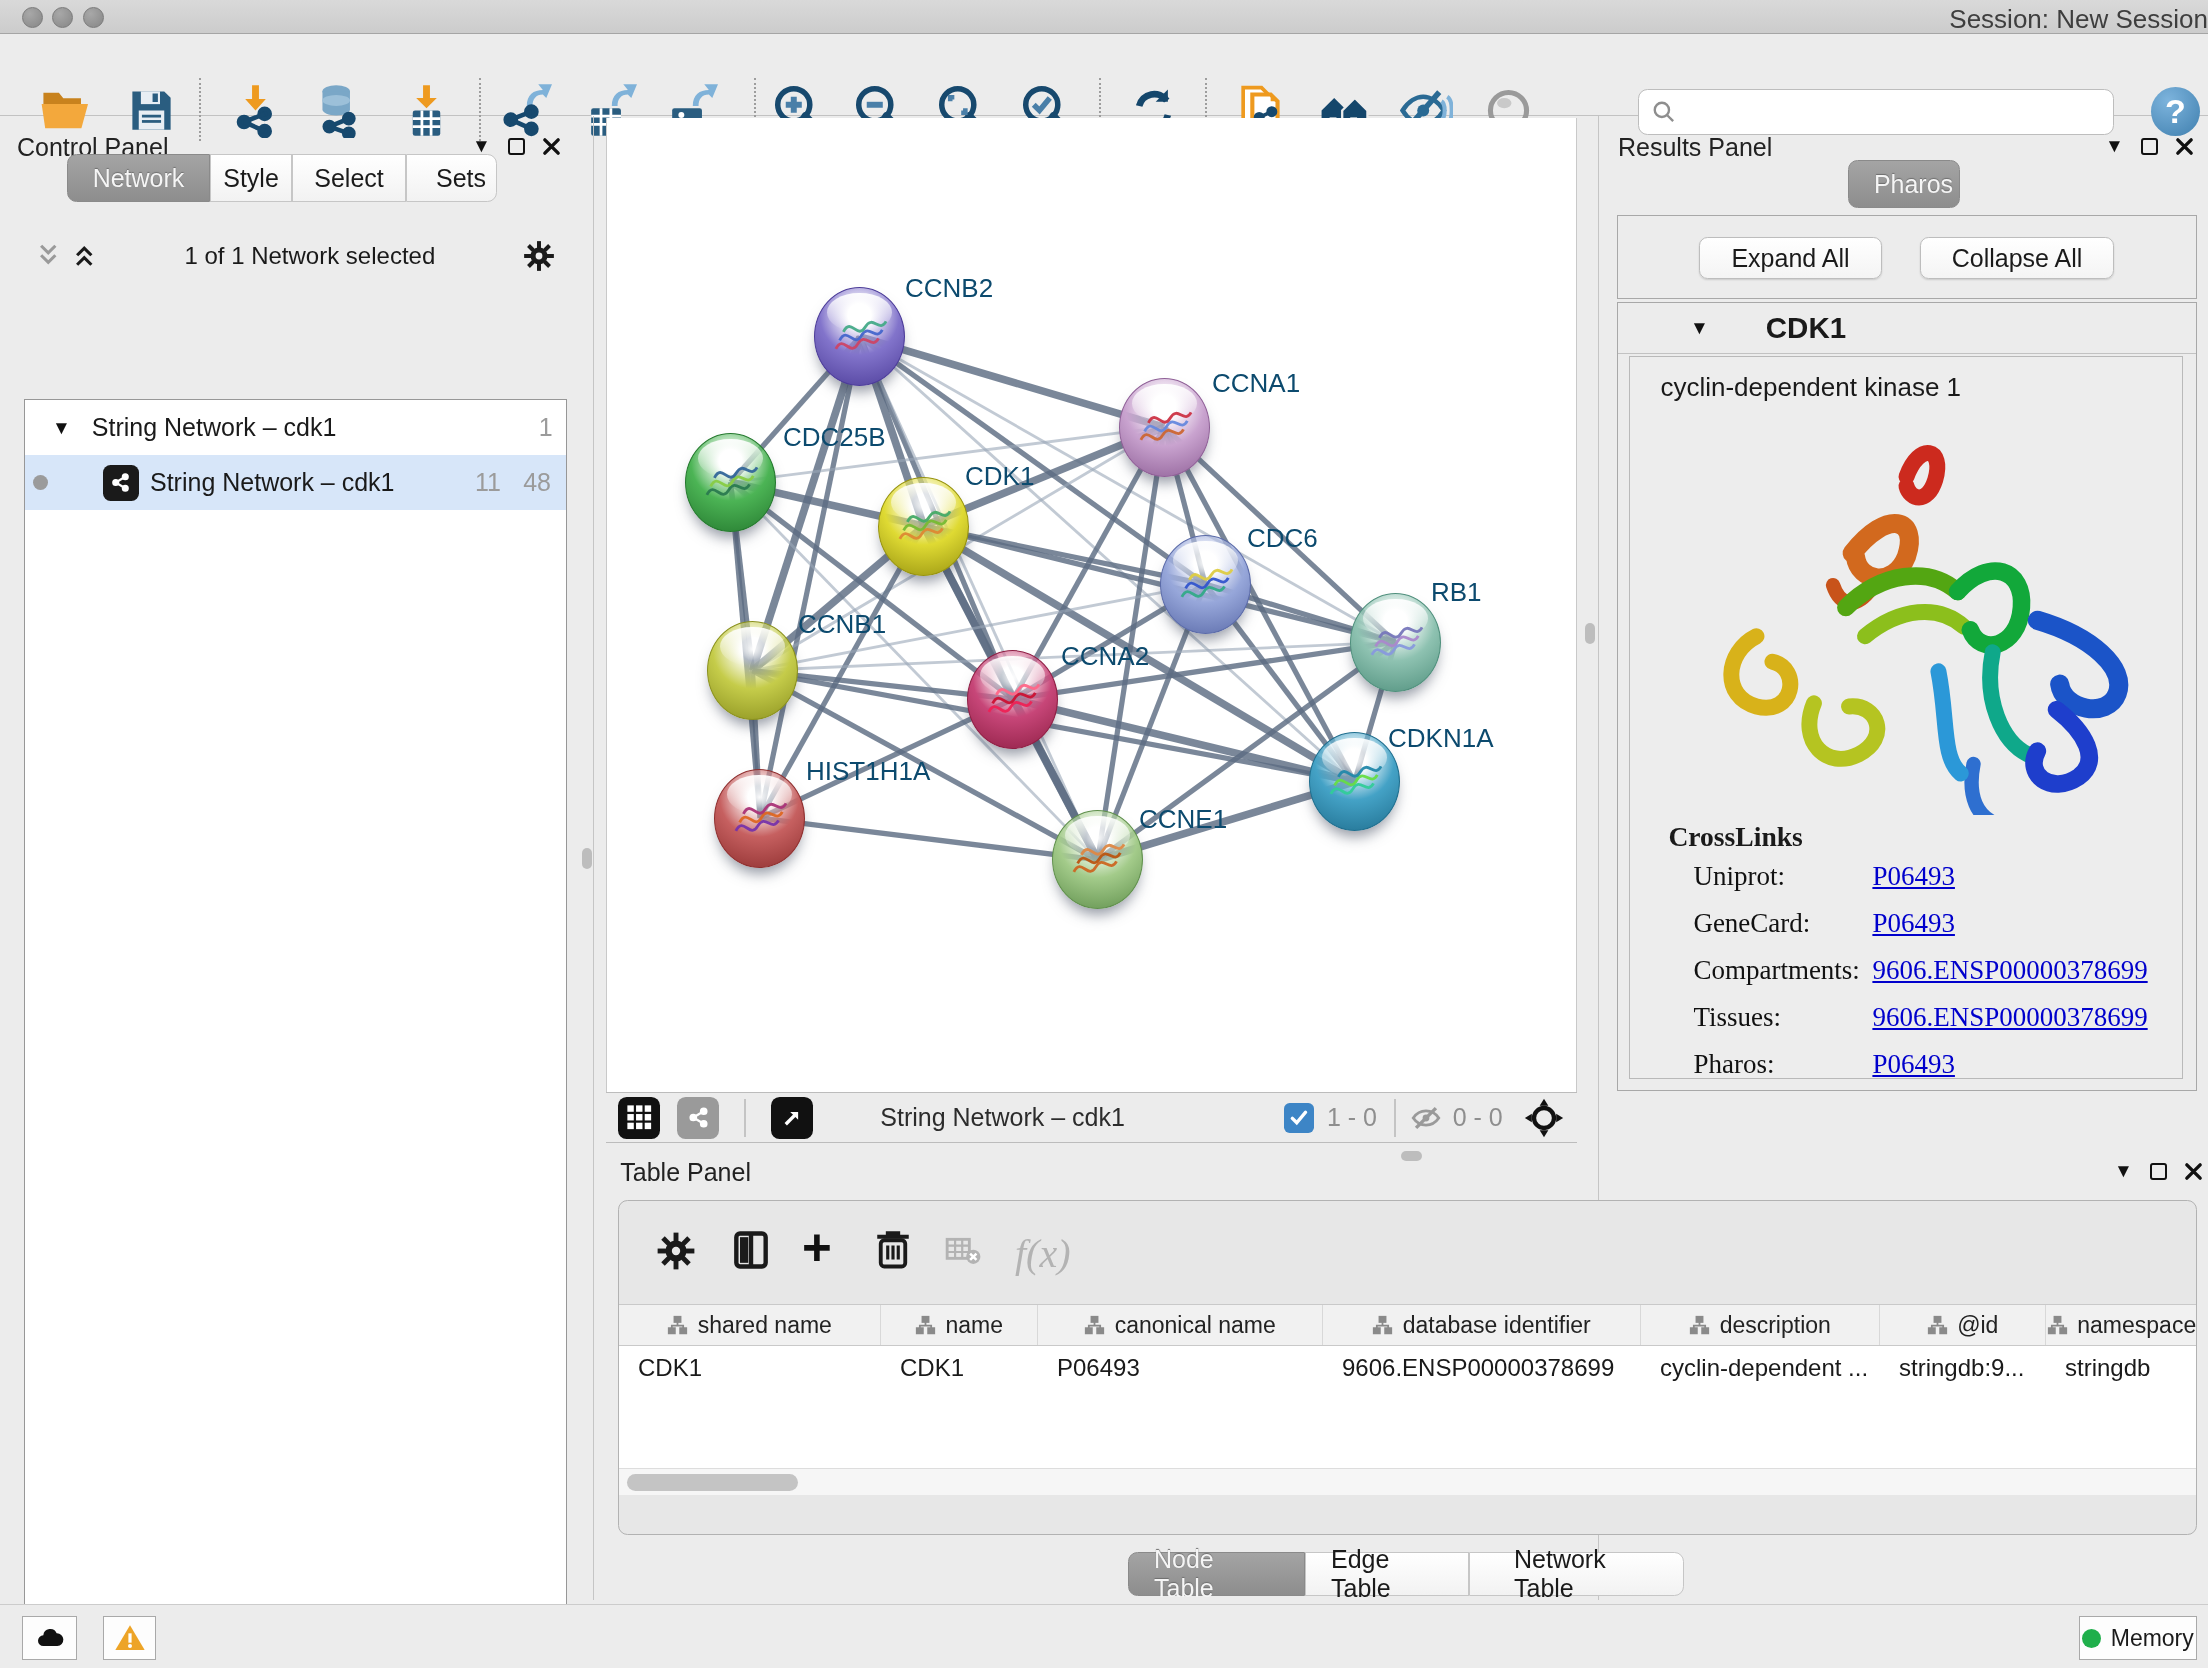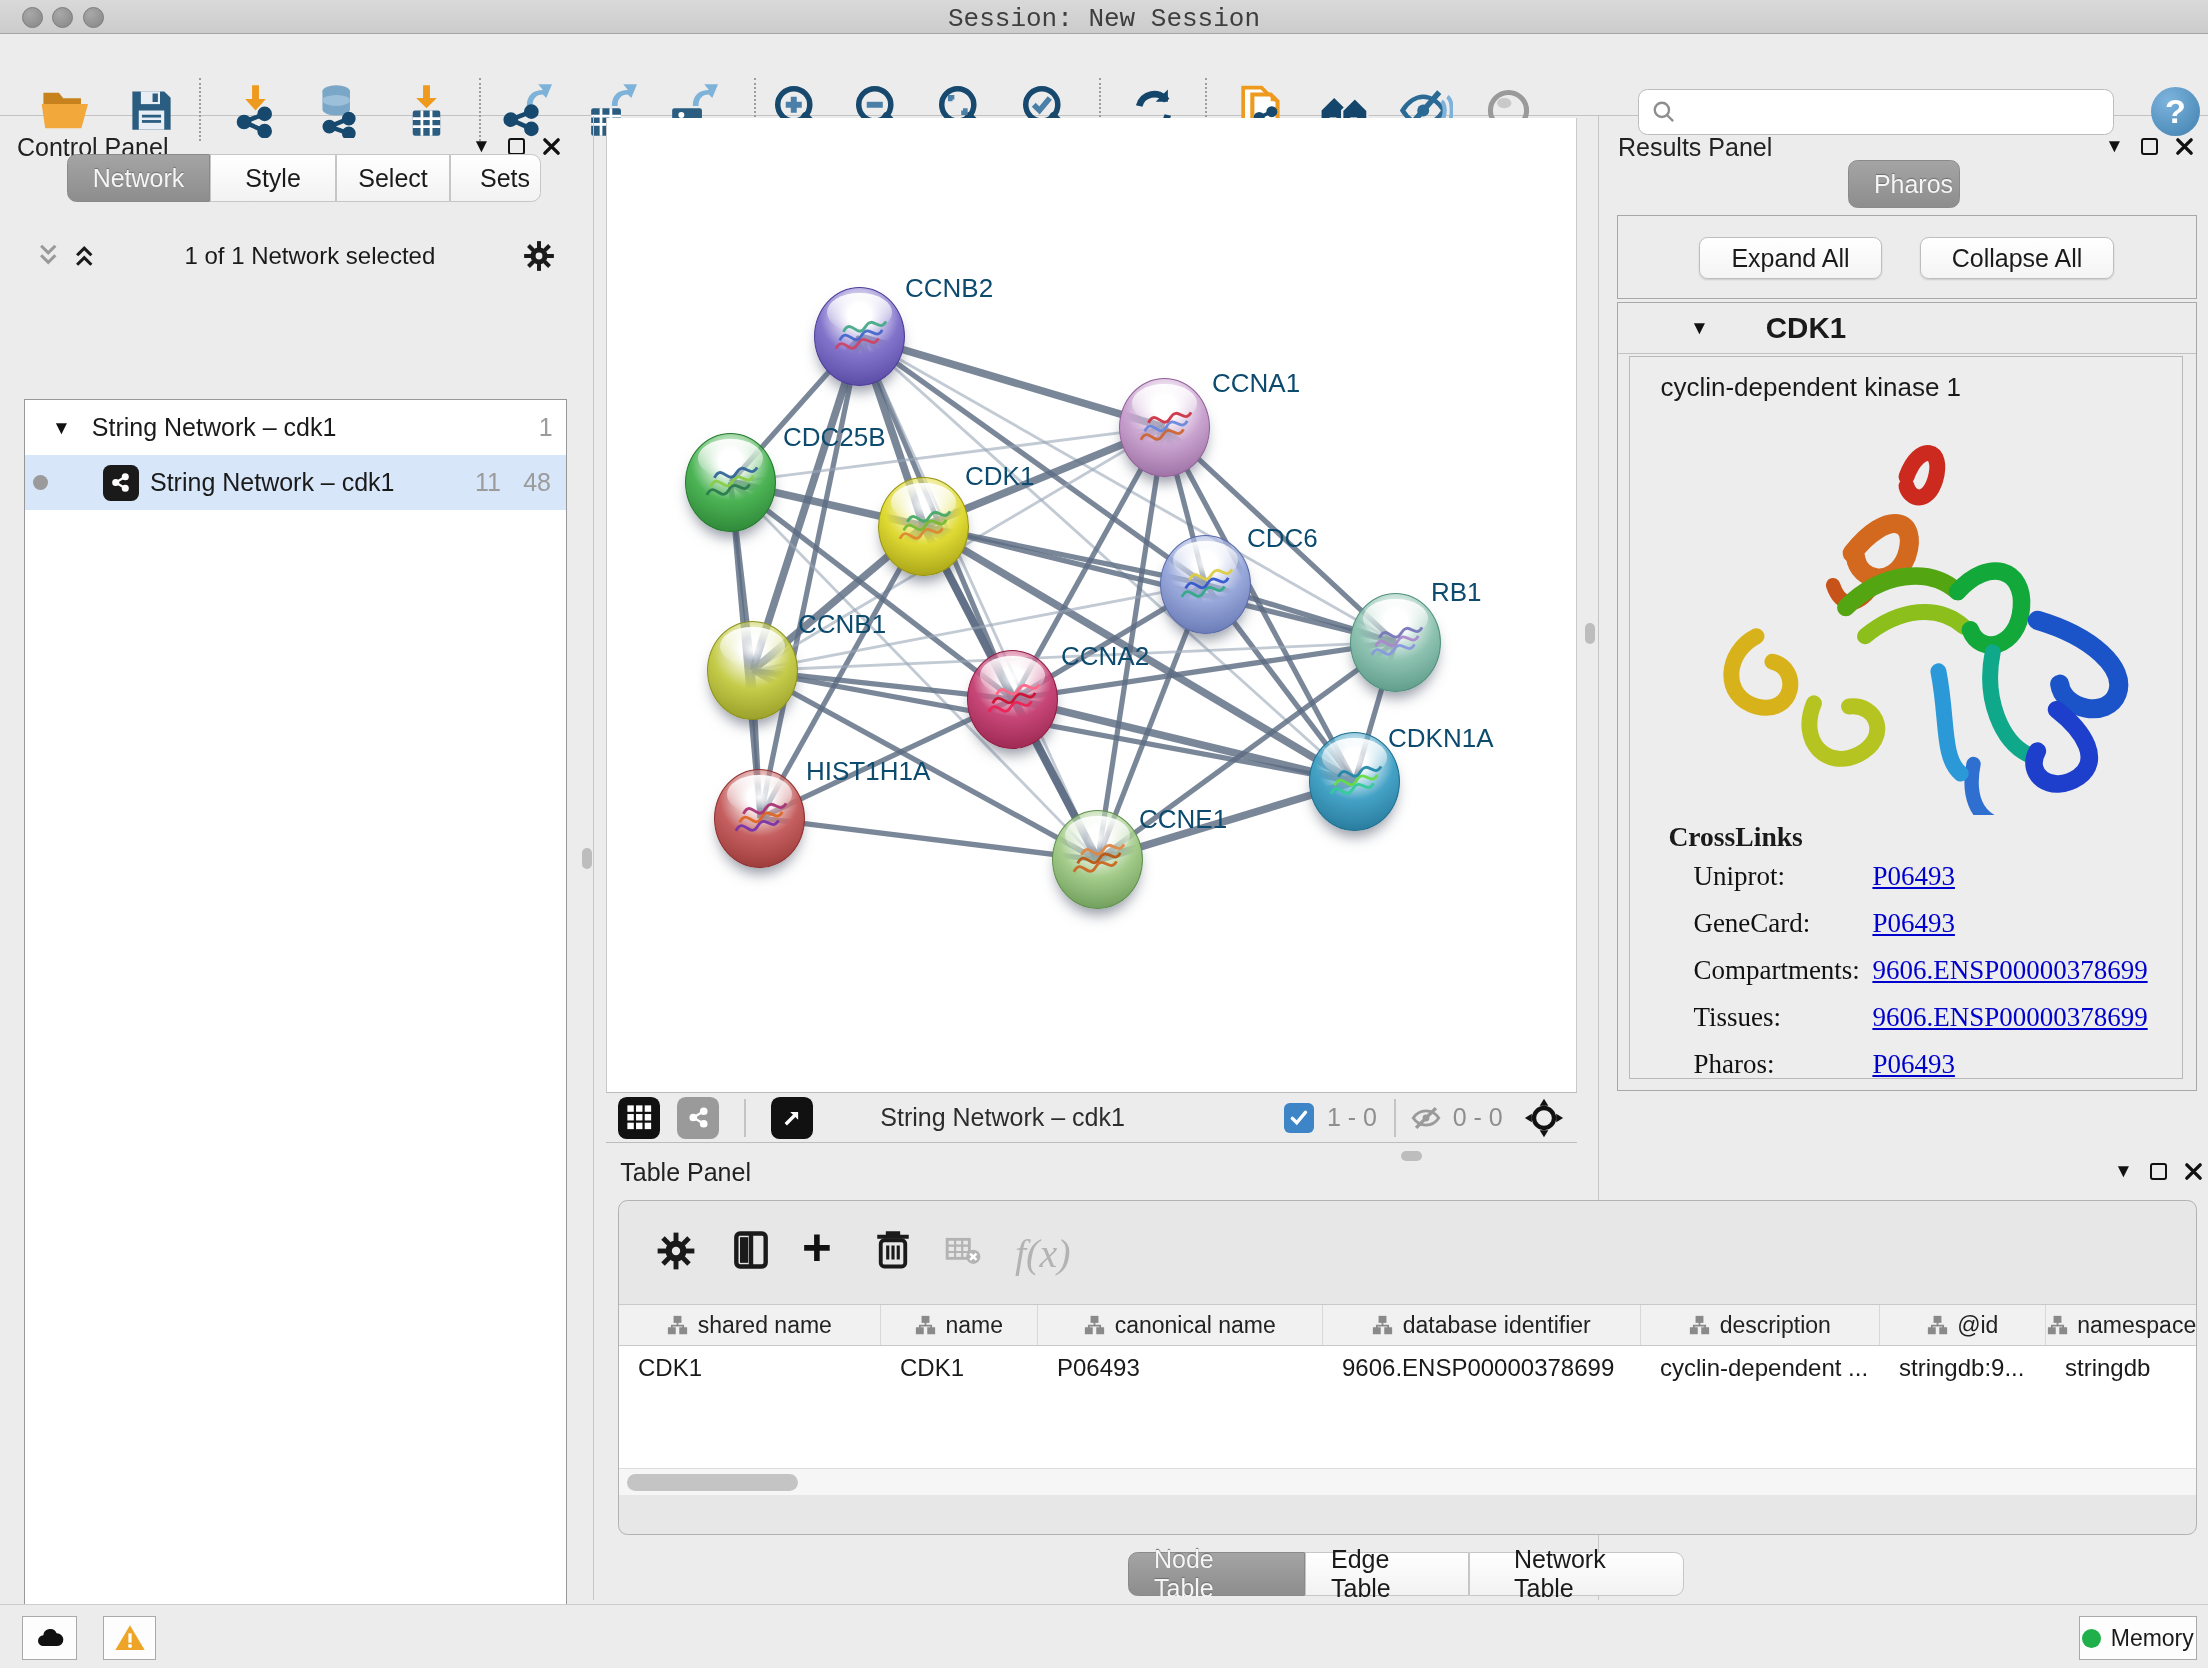--- a/index.html
+++ b/index.html
@@ -6,22 +6,22 @@
   html,body { width:2208px; height:1668px; }
   body {
     font-family:"Liberation Sans","DejaVu Sans",sans-serif;
     background:#ececec; position:relative; overflow:hidden; color:#1a1a1a;
   }
   
   .titlebar { position:absolute; left:0; top:0; width:2208px; height:34px;
     background:linear-gradient(#d9d9d9,#cccccc); border-bottom:1px solid #a5a5a5; }
   .traffic { position:absolute; top:6.7px; width:21px; height:21px; border-radius:50%;
     background:radial-gradient(circle at 35% 30%, #a8a8a8, #868686); border:1px solid #7a7a7a; }
-  .win-title { position:absolute; top:3.8px; left:0; width:100%; text-align:center;
-    font-size:26px; color:#3e3e3e;font-family:Liberation Mono, monospace; }
+  .win-title { position:absolute; top:3.8px; left:0; width:100%; text-align:right;
+    font-size:26px; color:#3e3e3e; }
   
   .toolbar { position:absolute; left:0; top:34px; width:2208px; height:82px;
     background:#ececec; border-bottom:1.9px solid #c2c2c2; }
   .tbtn { position:absolute; top:45px; width:63px; height:63px; display:flex;
     align-items:center; justify-content:center; cursor:default; }
   .tsep { position:absolute; top:44px; height:63px; width:0;
     border-left:2.9px dotted #9d9d9d; }
   .searchbox { position:absolute; left:1638px; top:55px; width:476px; height:46px;
     background:#fff; border:1.9px solid #bdbdbd; border-radius:9.5px;
     display:flex; align-items:center; padding-left:11.4px; }
@@ -301,21 +301,21 @@
     <span class="tri">▼</span>
     <span class="sq"></span>
     <svg width="19" height="19" viewBox="0 0 20 20">
         <path d="M3 3l14 14M17 3L3 17" stroke="#111" stroke-width="3.6" stroke-linecap="round"></path>
       </svg>
   </div>
   <div class="pill-tabs" style="left:67px;top:38px">
     <div class="ptab active" style="width:143px">
         <span>Network</span>
       </div>
-    <div class="ptab" style="width:126px">
+    <div class="ptab" style="width:82px">
         <span>Style</span>
       </div>
     <div class="ptab" style="width:114px">
         <span>Select</span>
       </div>
     <div class="ptab" style="width:91px">
         <span>Sets</span>
       </div>
   </div>
   <div style="position:absolute;left:24px;top:112px;width:543px;height:55px;display:flex;align-items:center;">

